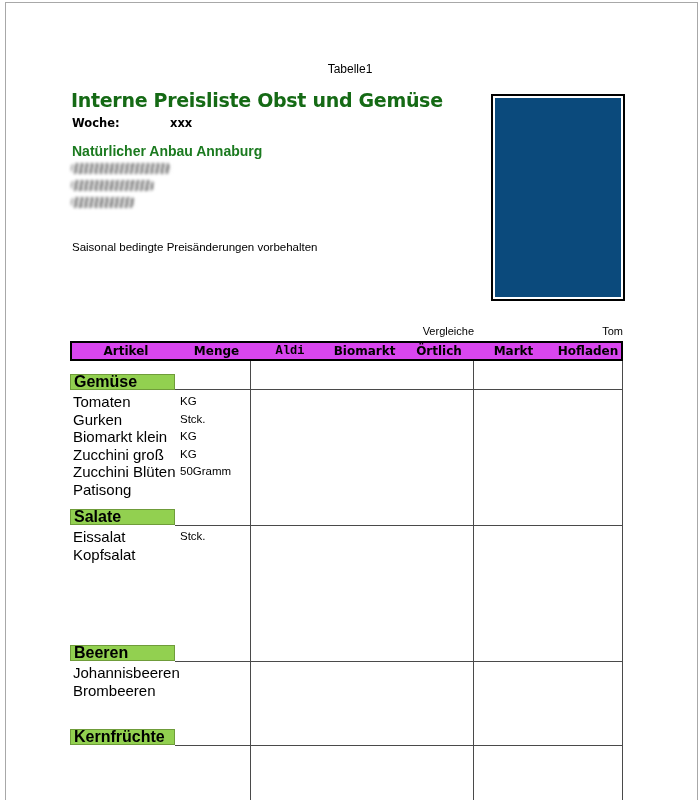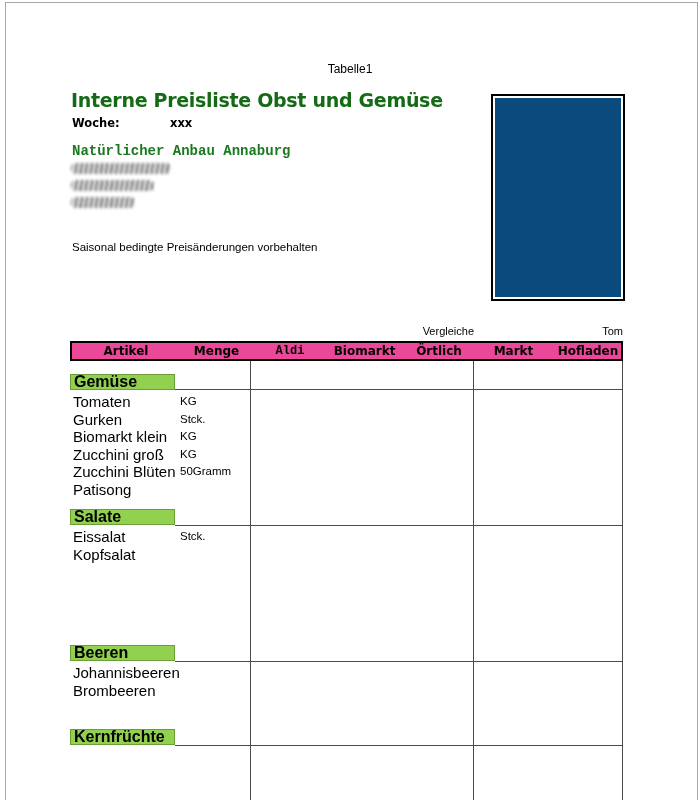--- a/index.html
+++ b/index.html
@@ -11,36 +11,36 @@
   #edge-left{left:5px;top:2px;width:1px;height:798px;}
   #edge-right{left:697px;top:2px;width:1px;height:798px;}
 
   .sheet-label{position:absolute;top:62px;left:0;width:700px;text-align:center;font-size:12px;}
   .doc-title{position:absolute;top:89px;left:71px;margin:0;font-size:19px;font-weight:bold;
              color:#156a15;font-family:"DejaVu Sans",sans-serif;letter-spacing:-0.3px;white-space:nowrap;}
   .week-row{position:absolute;top:116px;left:72px;width:300px;font-size:11.5px;font-weight:bold;
             font-family:"DejaVu Sans",sans-serif;}
   .week-value{position:absolute;left:98px;top:0;}
   .org{position:absolute;top:143px;left:72px;font-size:14px;font-weight:bold;color:#1b7a1f;
-       font-family:Liberation Mono, monospace;white-space:nowrap;text-align:right;}
+       font-family:Liberation Sans, sans-serif;white-space:nowrap;text-align:right;}
   .redacted{position:absolute;left:71px;height:11px;border-radius:5px;
             background:repeating-linear-gradient(100deg,#5f5f5f 0 2px,#ececec 2px 5px);
             filter:blur(1.6px);}
   .notice{position:absolute;top:241px;left:72px;font-size:11.5px;}
 
   .photo{position:absolute;left:491px;top:94px;width:134px;height:207px;border:2px solid #000;
          background:#fff;padding:2px;box-sizing:border-box;}
   .photo-inner{width:100%;height:100%;background:#0b4a7c;}
 
   .super-label{position:absolute;top:325px;font-size:11px;text-align:right;}
   #sup-vergleiche{left:251px;width:223px;}
   #sup-tom{left:474px;width:149px;}
 
   .header-band{position:absolute;left:70px;top:341px;width:553px;height:20px;box-sizing:border-box;
-               background:#ec4899;border:2px solid #000;display:flex;overflow:hidden;}
+               background:#d946ef;border:2px solid #000;display:flex;overflow:hidden;}
   .hcell{flex-shrink:0;box-sizing:border-box;font-family:"DejaVu Sans",sans-serif;font-weight:bold;
          font-size:12px;line-height:16px;text-align:center;white-space:nowrap;}
 
   .vline{position:absolute;width:1px;top:361px;height:439px;background:#4a4a4a;}
   .hline{position:absolute;height:1px;background:#4a4a4a;}
   .seccell{position:absolute;left:70px;width:105px;height:16px;box-sizing:border-box;background:#92d050;
            border:1px solid #6f9c3a;font-weight:bold;font-size:16px;line-height:13px;padding-left:3px;}
   .item{position:absolute;left:70px;width:553px;height:17px;}
   .iname{position:absolute;left:3px;top:0;font-size:15px;line-height:13px;white-space:nowrap;}
   .iunit{position:absolute;left:110px;top:0;font-size:11.5px;line-height:13px;white-space:nowrap;}

